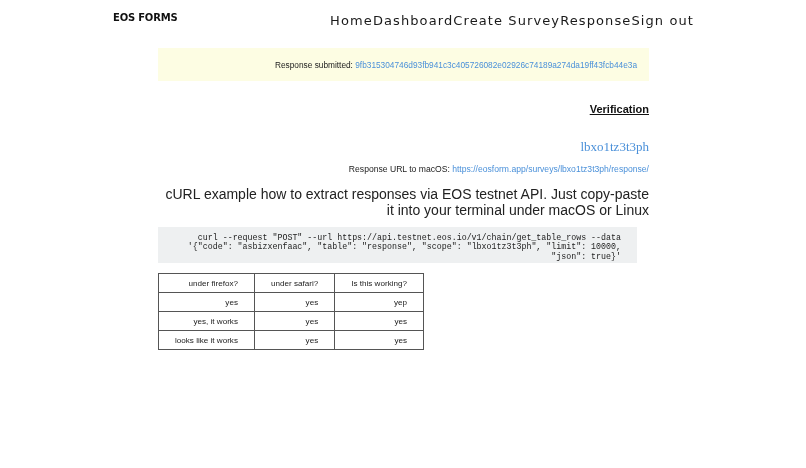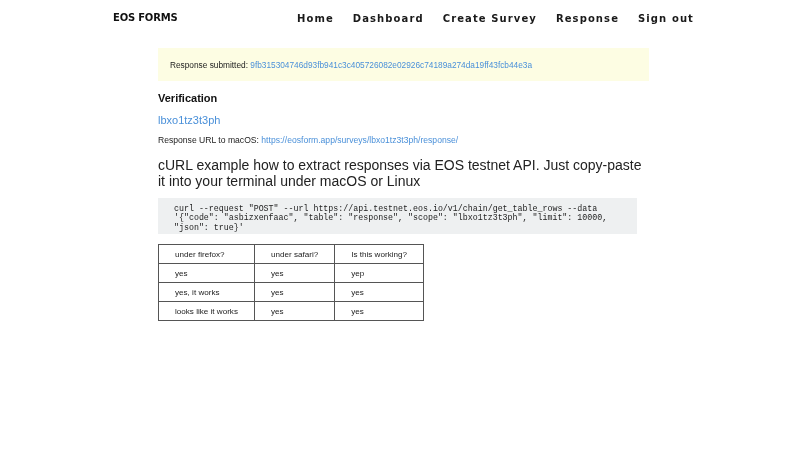--- a/index.html
+++ b/index.html
@@ -12,36 +12,36 @@
   .brand {
     position: absolute; left: 108px; top: 12px;
     font-family: "DejaVu Sans", sans-serif; font-weight: bold; font-size: 10px;
     color: #111; letter-spacing: -0.2px;
   }
   .nav-links {
     position: absolute; right: 117px; top: 13px;
     display: flex; gap: 0;
   }
   .nav-link {
-    font-family: "DejaVu Sans", sans-serif; font-weight: bold; font-size: 10px;
-    letter-spacing: 1.1px; color: #1a1a1a; text-decoration: none; margin-left: 19px;
+    font-family: "DejaVu Sans", sans-serif; font-weight: normal; font-size: 13px;
+    letter-spacing: 1.1px; color: #1a1a1a; text-decoration: none; 
     cursor: pointer;
   }
 
-  .container { position: absolute; left: 158px; top: 48px; width: 491px; }
+  .container { position: absolute; left: 158px; top: 48px; width: 491px; text-align: right; }
 
   .alert {
     background: #fdfde3; height: 33px; padding: 12px 12px; font-size: 8.3px; color: #222;
   }
   .alert a { color: #4a90d9; text-decoration: none; }
 
   h3 {
-    margin-top: 11px; font-size: 11px; font-weight: bold; color: #111;
+    margin-top: 22px; font-size: 11px; font-weight: bold; color: #111; text-decoration: underline;
   }
-  .survey-id { display: block; margin-top: 10px; font-size: 11px; color: #4a90d9; text-decoration: none; }
+  .survey-id { display: block; margin-top: 24px; font-size: 13px; color: #4a90d9; text-decoration: none; font-family: Liberation Serif, serif; }
   .share { margin-top: 9px; font-size: 8.6px; color: #222; }
   .share a { color: #4a90d9; text-decoration: none; margin-top: 28px; }
   .curl-desc { margin-top: 12px; font-size: 14px; color: #222; }
 
   pre.code {
     margin-top: 9px; margin-left: 0; background: #eef0f1; padding: 6px 16px;
     font-family: "Liberation Mono", monospace; font-size: 8.3px; line-height: 9.4px;
     color: #222; width: 479px; height: 36px; white-space: pre;
   }
 

